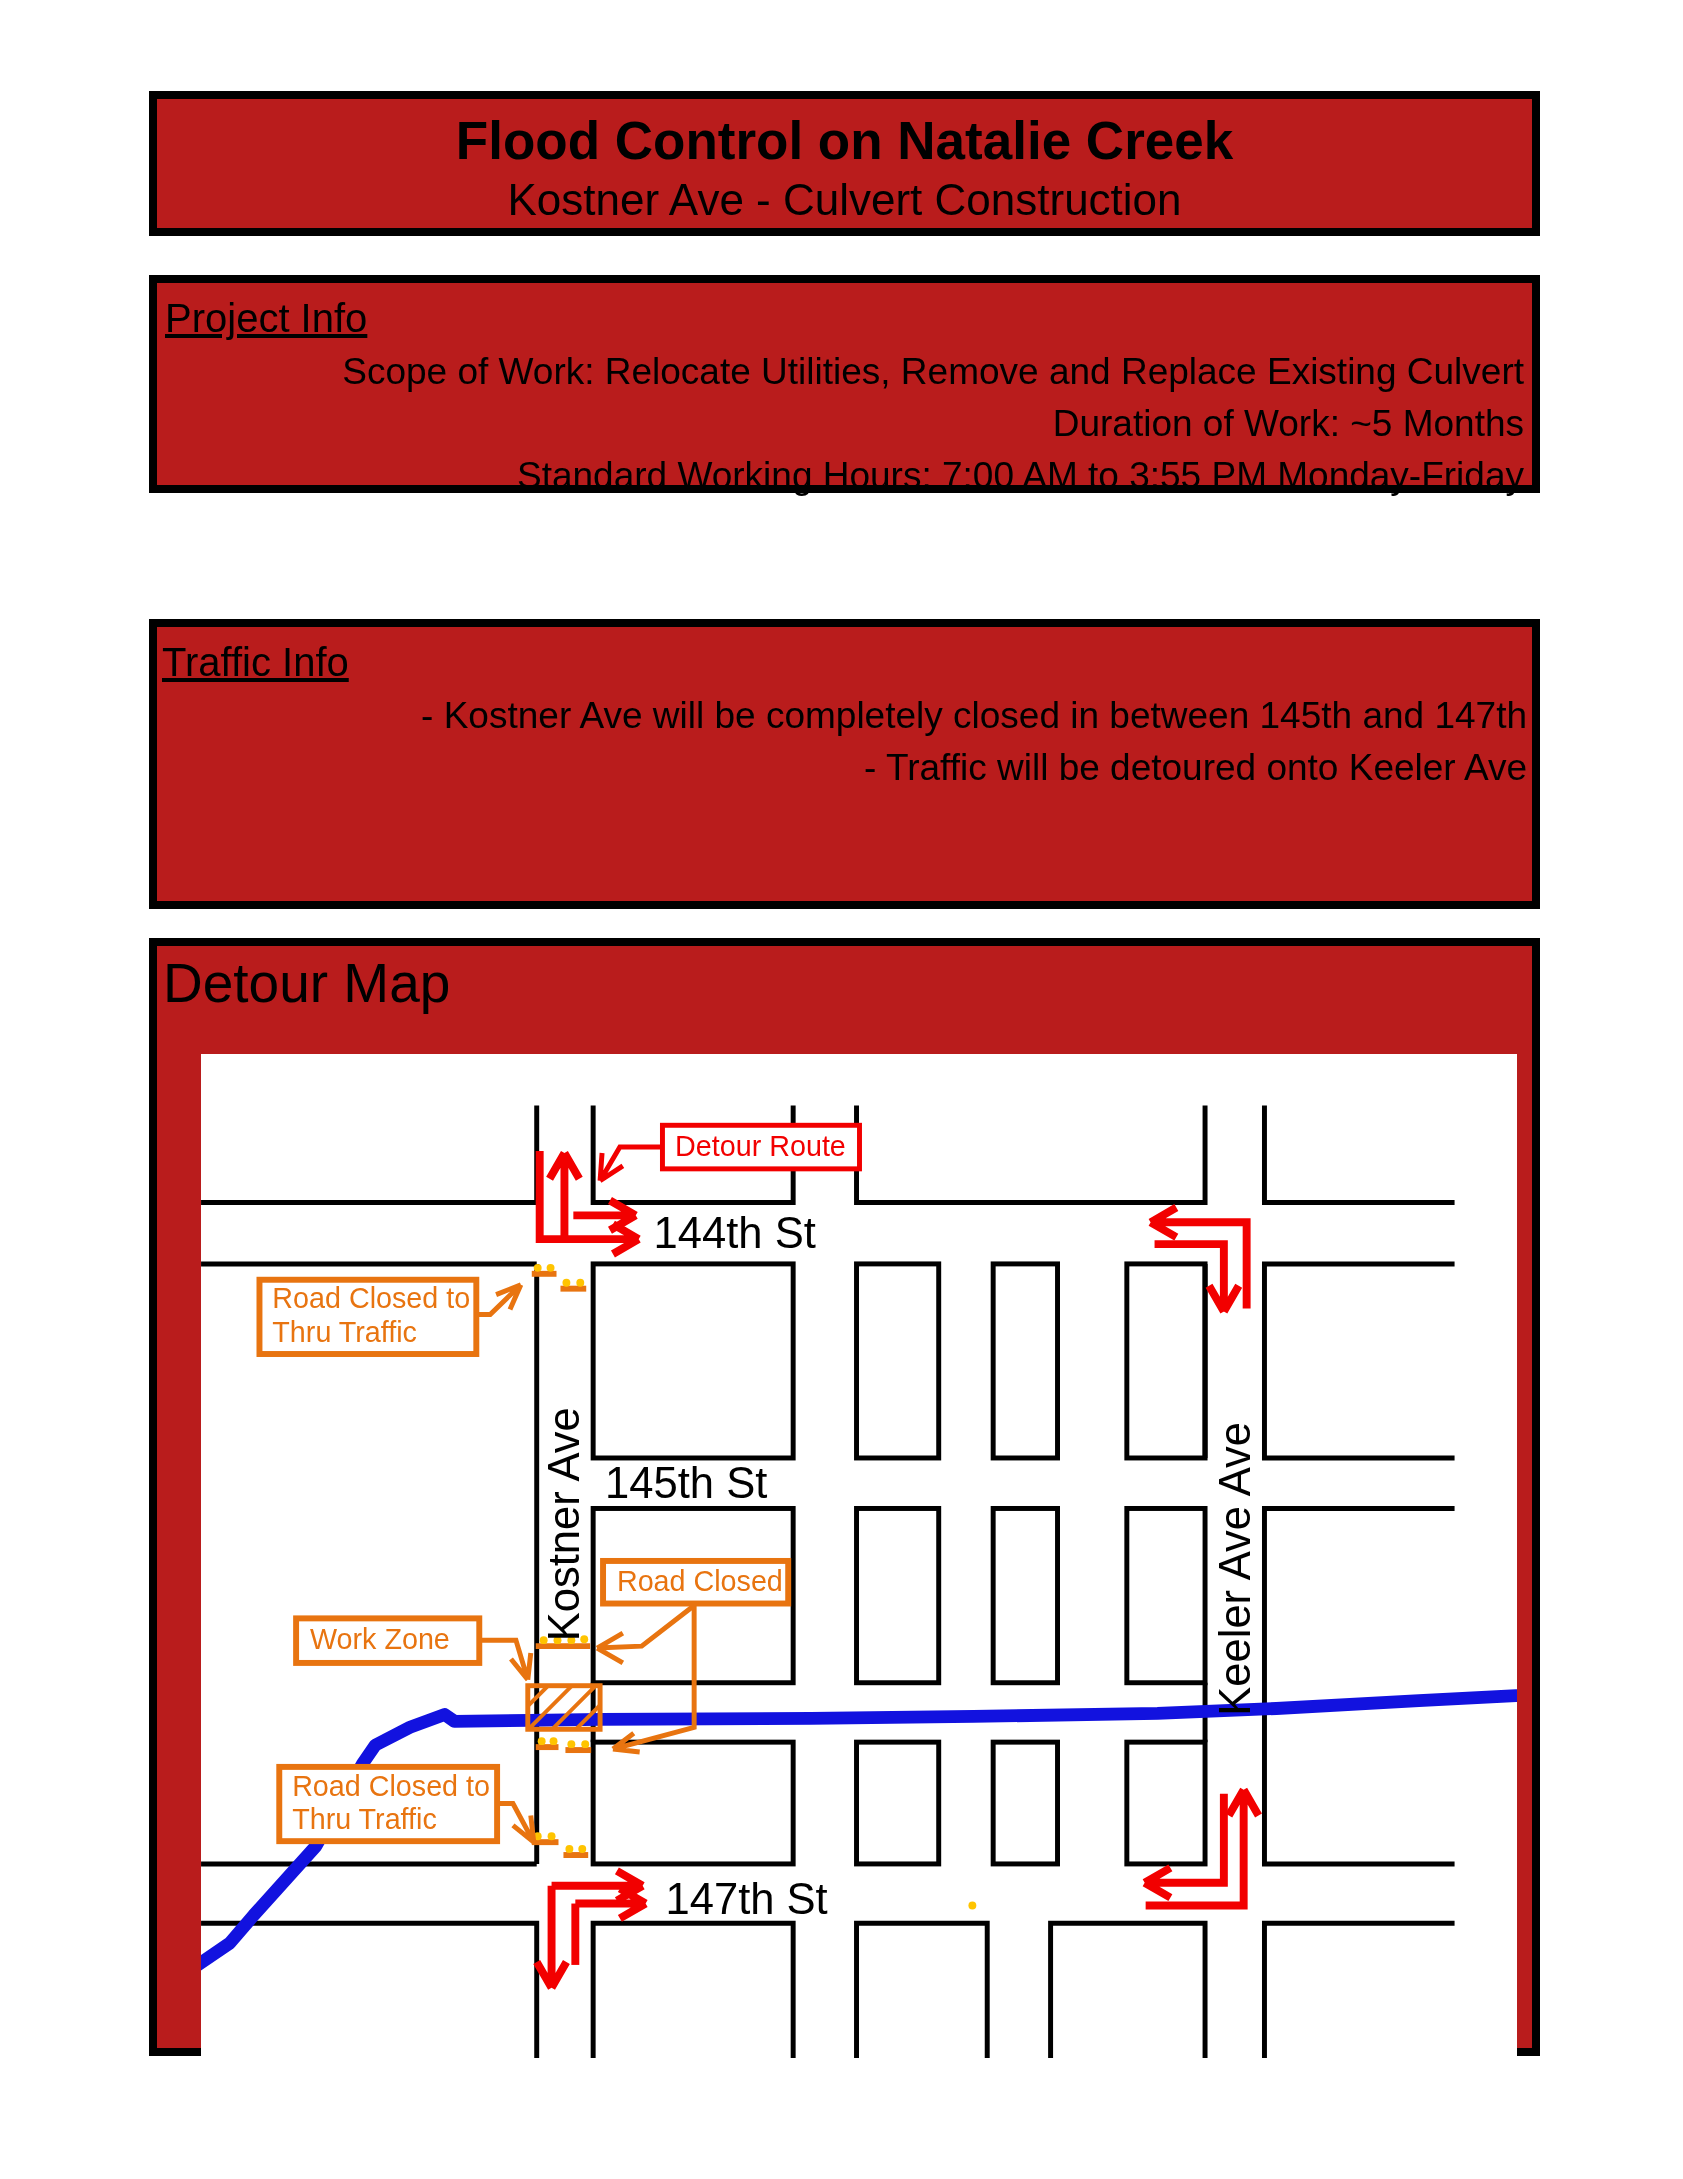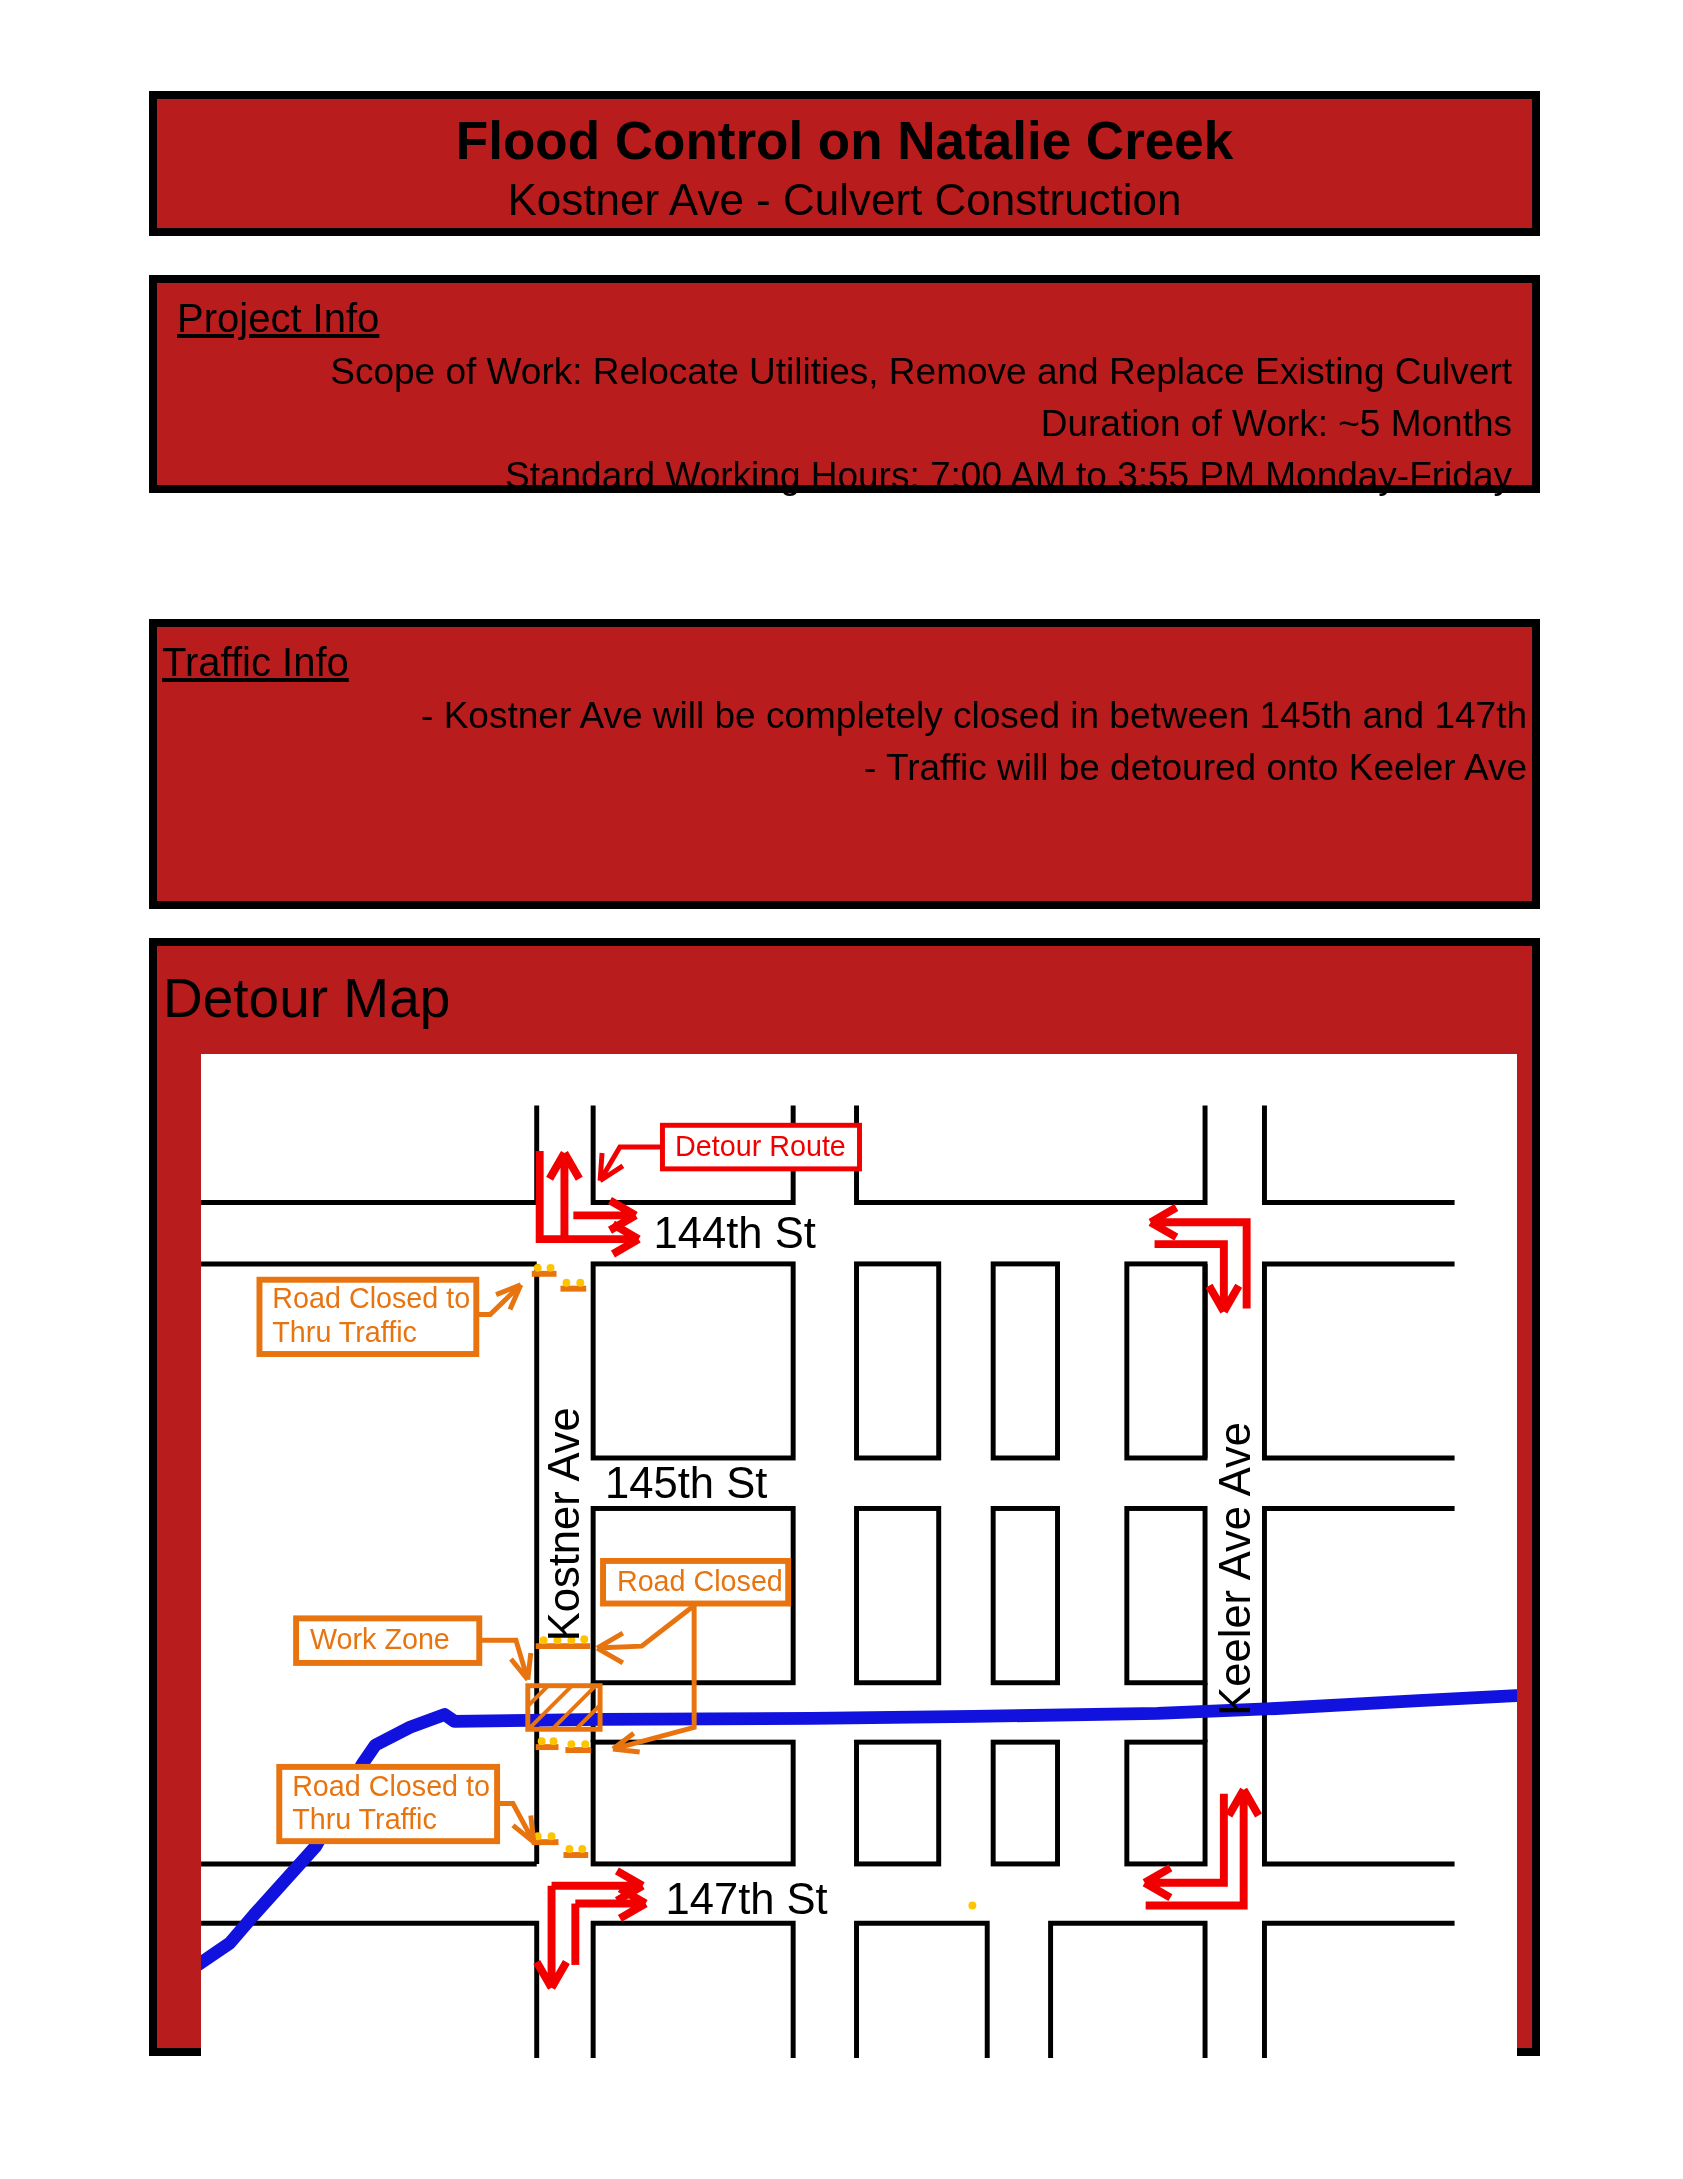--- a/index.html
+++ b/index.html
@@ -3,26 +3,26 @@
 <meta charset="utf-8">
 <style>
   html,body{margin:0;padding:0;background:#ffffff;}
   #page{position:relative;width:1683px;height:2179px;background:#ffffff;overflow:hidden;
         font-family:"Liberation Sans",sans-serif;}
   .panel{position:absolute;left:149px;width:1391px;border:8px solid #000;background:#b91c1c;
          box-sizing:border-box;}
   #title-box{top:91px;height:145px;text-align:center;}
   #title-line1{font-size:53px;font-weight:bold;margin-top:10px;line-height:63px;color:#000;}
   #title-line2{font-size:44px;line-height:55px;color:#000;}
-  #project-box{top:275px;height:218px;padding:8px 20px;}
+  #project-box{top:275px;height:218px;padding:8px 8px;}
   #traffic-box{top:619px;height:290px;padding:8px 5px;}
   .panel-header{font-size:40px;line-height:55px;text-decoration:underline;color:#000;}
   .panel-line{font-size:37px;line-height:52px;color:#000;text-align:right;}
   #map-box{top:938px;height:1118px;}
-  #map-heading{font-size:55px;line-height:67px;color:#000;padding:19px 0 0 6px;}
+  #map-heading{font-size:55px;line-height:67px;color:#000;padding:4px 0 0 6px;}
   #map-white{position:absolute;left:44px;top:74px;width:1316px;height:1004px;background:#ffffff;overflow:hidden;margin-top:34px;}
   svg text{font-family:"Liberation Sans",sans-serif;}
   .street-label{font-size:44px;fill:#000;}
   .redlabel{font-size:29px;fill:#F20000;}
   .orglabel{font-size:29px;fill:#E87410;}
 </style>
 </head>
 <body>
 
 <div id="page">

